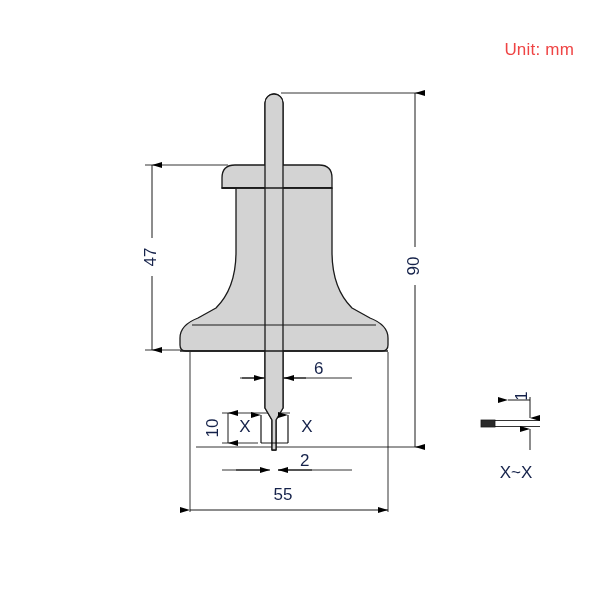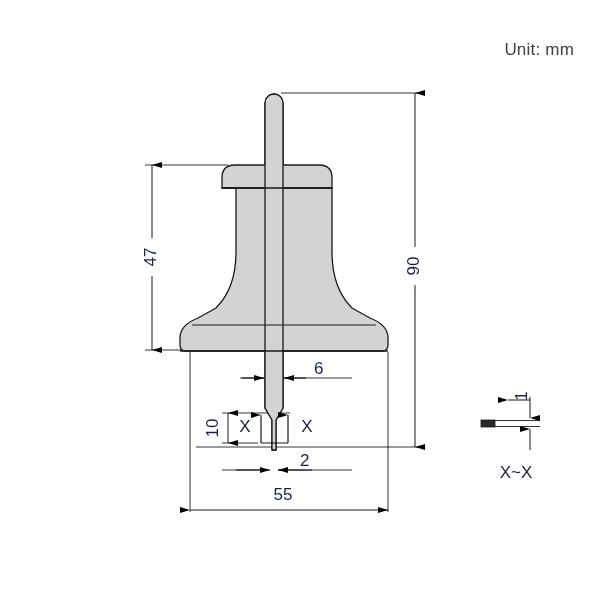--- a/index.html
+++ b/index.html
@@ -24,21 +24,21 @@
     left: 0;
     top: 0;
     width: 600px;
     height: 600px;
   }
   .unit-note {
     position: absolute;
     right: 26px;
     top: 40px;
     font-size: 17px;
-    color: #404040;
+    color: #ef4444;
     font-family: "Liberation Sans", sans-serif;
     letter-spacing: 0.2px;
     white-space: nowrap;
   }
   text {
     font-family: "Liberation Sans", sans-serif;
     fill: #15224a;
   }
   .dim-text {
     font-size: 17px;

